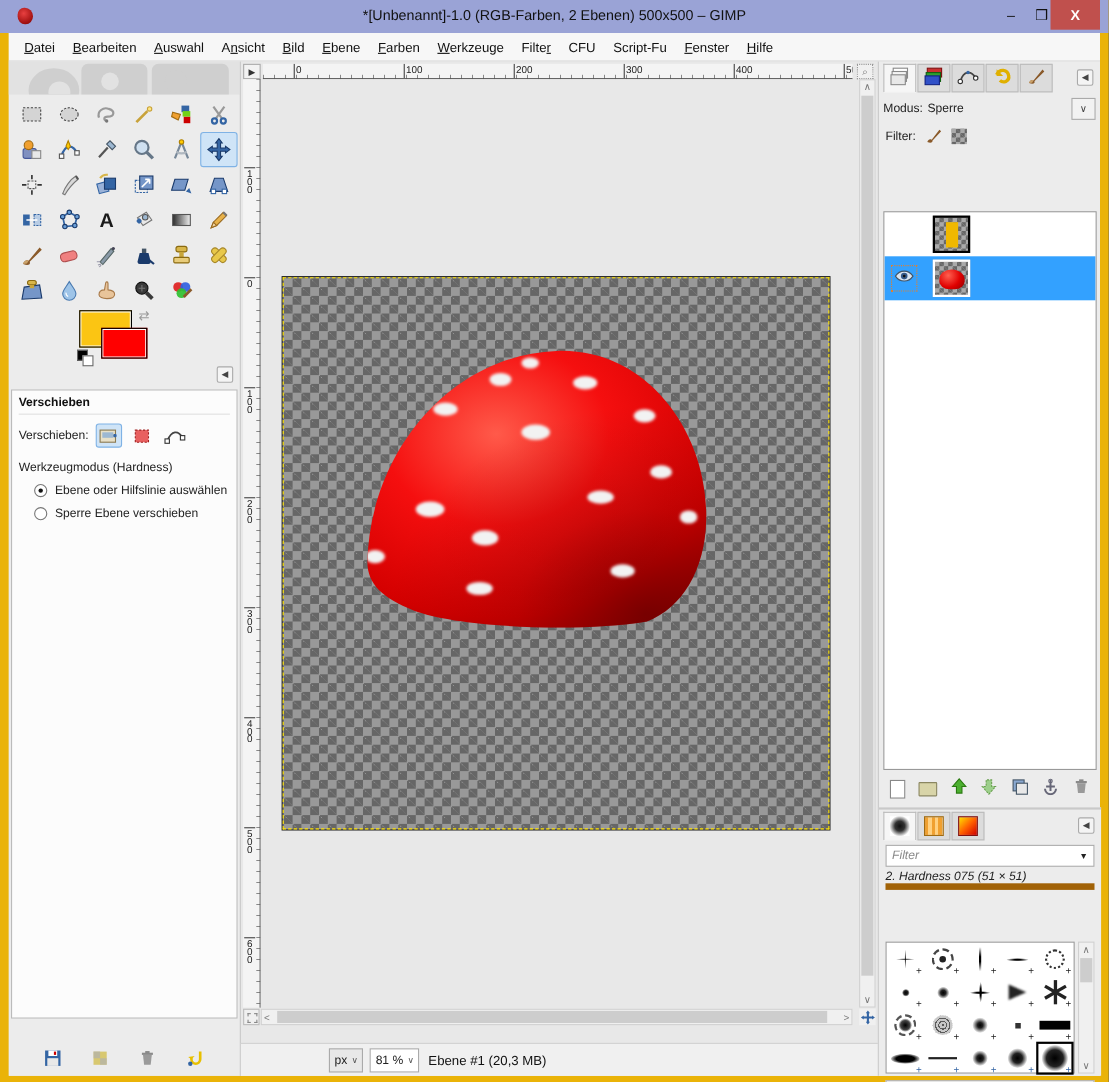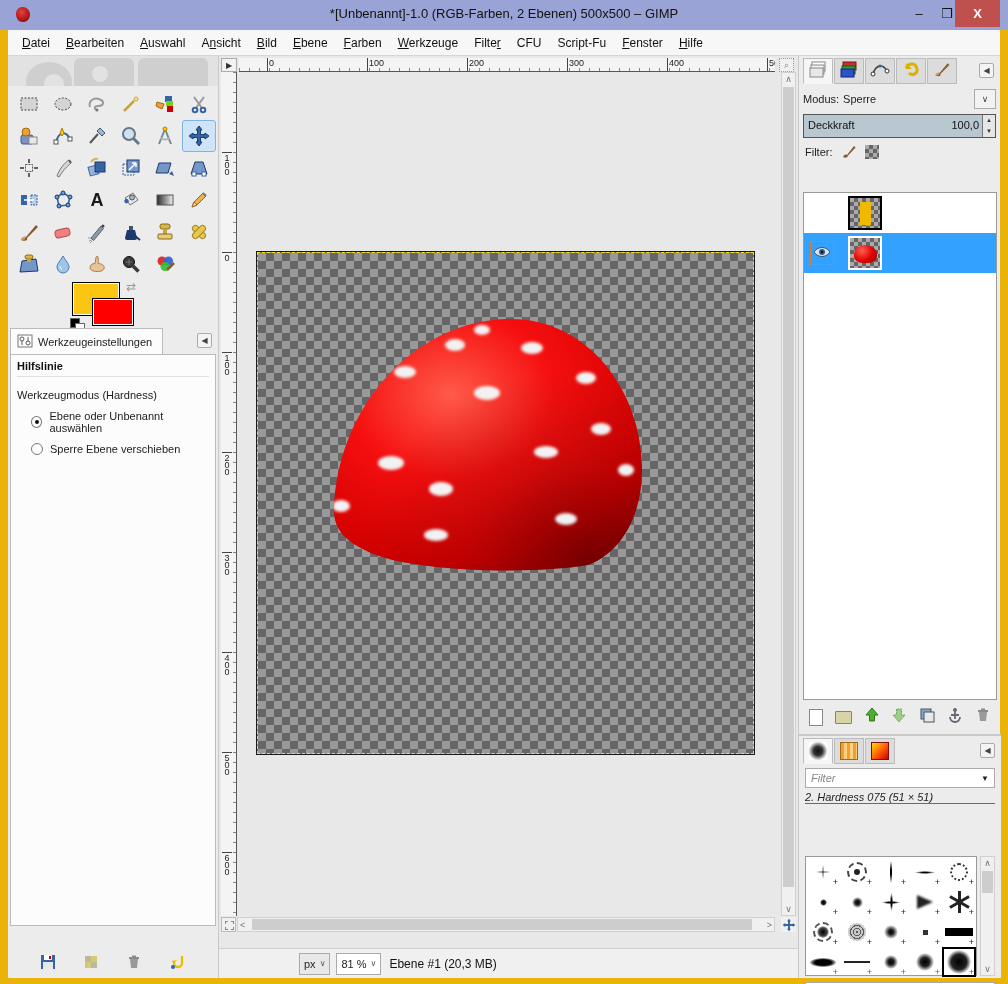--- a/index.html
+++ b/index.html
@@ -102,21 +102,21 @@
   .layer-thumb{width:34px;height:34px;margin-left:8px;background-color:#aaa;background-image:linear-gradient(45deg,#666 25%,transparent 25%,transparent 75%,#666 75%),linear-gradient(45deg,#666 25%,transparent 25%,transparent 75%,#666 75%);background-size:8px 8px;background-position:0 0,4px 4px;position:relative;}
   .layer-thumb.t1{border:2px solid #000;}
   .layer-thumb.t2{border:2px solid #fff;}
   .layer-name{font-size:12px;color:#111;margin-left:10px;}
   .layer-row.selected .layer-name{color:#fff;}
   #layer-btnrow{position:absolute;left:4px;top:648px;width:194px;height:26px;display:flex;align-items:center;justify-content:space-around;}
   
   #brushdock{position:absolute;left:0;top:678px;width:202px;height:244px;border-top:2px solid #c9c9c9;background:#ececec;}
   #filter-combo{position:relative;height:20px;margin:4px 6px 0 6px;border:1px solid #aaa;background:#fff;font-size:11px;color:#888;font-style:italic;display:flex;align-items:center;padding:0 5px;}
   #filter-combo .chev{margin-left:auto;color:#222;}
-  #brush-caption{font-size:11px;font-style:italic;color:#222;margin:3px 6px 1px 6px;border-bottom:1px solid #a16207;}
+  #brush-caption{font-size:11px;font-style:italic;color:#222;margin:3px 6px 1px 6px;border-bottom:6px solid #a16207;}
   #brush-grid{position:absolute;left:6px;top:120px;width:172px;height:120px;background:#fff;border:1px solid #999;display:flex;flex-wrap:wrap;}
   .brush-cell{position:relative;width:34px;height:30px;display:flex;align-items:center;justify-content:center;}
   .brush-cell.selected{outline:2px solid #000;outline-offset:-2px;}
   .plus{position:absolute;right:2px;bottom:0;font-size:9px;color:#222;line-height:9px;}
   .plus.blue{color:#3465a4;}
   #brush-scroll{position:absolute;right:6px;top:120px;width:15px;height:120px;background:#f0f0f0;border:1px solid #d0d0d0;}
   #brush-thumbtrack{position:absolute;left:1px;top:14px;width:11px;height:22px;background:#cdcdcd;}
   #preset-combo{position:absolute;left:6px;top:246px;width:190px;height:20px;border:1px solid #aaa;background:#fff;font-size:11px;color:#222;display:flex;align-items:center;padding:0 5px;}
   
   .pagelet{width:14px;height:17px;background:#fff;border:1px solid #888;}
@@ -468,40 +468,50 @@
       <div id="colorarea">
         <div id="fg-swatch" style="background: rgb(251, 197, 19);"></div>
         <div id="bg-swatch" style="background: rgb(255, 0, 0);"></div>
         <div id="swap-colors">⇄</div>
         <div id="default-colors">
             <div id="dc-b"></div>
             <div id="dc-w"></div>
           </div>
       </div>
       <div id="tooloptions-tabrow">
-        <div id="tooloptions-tab">
-          <span>
-            <svg width="16" height="14" viewBox="0 0 16 14">
-                <rect x="1" y="1" width="14" height="12" fill="#fff" stroke="#777"></rect>
-                <circle cx="5" cy="5" r="2" fill="none" stroke="#555"></circle>
-                <line x1="5" y1="7" x2="5" y2="11" stroke="#555"></line>
-                <circle cx="11" cy="9" r="2" fill="none" stroke="#555"></circle>
-                <line x1="11" y1="3" x2="11" y2="7" stroke="#555"></line>
-              </svg>
-          </span>
-          <span>Werkzeugeinstellungen</span>
-        </div>
         <div class="collapse-btn">◀</div>
       </div>
       <div id="tooloptions-panel">
-        <div id="to-title">Hilfslinie</div>
+        <div id="to-title">Verschieben</div>
+        <div id="to-moverow">
+          <span>Verschieben:</span>
+          <div class="mini-btn selected">
+            <svg width="20" height="18" viewBox="0 0 20 18">
+                <rect x="2" y="4" width="14" height="11" fill="#e8e0c8" stroke="#8a7a50"></rect>
+                <rect x="4" y="6" width="10" height="5" fill="#9db8d2"></rect>
+                <path d="M14 9 l3 0 m-1.5 -1.5 l0 3" stroke="#3465a4" stroke-width="2"></path>
+              </svg>
+          </div>
+          <div class="mini-btn">
+            <svg width="18" height="18" viewBox="0 0 18 18">
+                <rect x="3" y="4" width="12" height="11" fill="#e86060" stroke="#a02020" stroke-dasharray="2,1.5"></rect>
+              </svg>
+          </div>
+          <div class="mini-btn">
+            <svg width="20" height="18" viewBox="0 0 20 18">
+                <path d="M3 14 C7 4 13 4 17 11" fill="none" stroke="#444" stroke-width="1.6"></path>
+                <rect x="1" y="12" width="4" height="4" fill="#fff" stroke="#333"></rect>
+                <rect x="15" y="9" width="4" height="4" fill="#fff" stroke="#333"></rect>
+              </svg>
+          </div>
+        </div>
         <div id="to-modelabel">Werkzeugmodus (Hardness)</div>
         <div class="radio-row">
           <div class="radio checked"></div>
-          <span>Ebene oder Unbenannt auswählen</span>
+          <span>Ebene oder Hilfslinie auswählen</span>
         </div>
         <div class="radio-row">
           <div class="radio"></div>
           <span>Sperre Ebene verschieben</span>
         </div>
       </div>
       <div id="to-bottombar">
         <span><svg width="16" height="16" viewBox="0 0 16 16">
               <rect x="1" y="1" width="14" height="14" fill="#3465a4"></rect>
               <rect x="4" y="1" width="8" height="5" fill="#fff"></rect>
@@ -656,28 +666,20 @@
                 <path d="M3 19 c1 -3 3 -4 5 -3 l-1.5 2.5 z" fill="#caa26a"></path>
               </svg></span>
           </div>
         </div>
       <div class="collapse-btn" style="top:7px;">◀</div>
       <div id="modus-row">
         <span>Modus:</span>
         <span>Sperre</span>
         <div id="modus-dd">∨</div>
       </div>
-      <div id="opacity-slider">
-        <span class="lab">Deckkraft</span>
-        <span class="val">100,0</span>
-        <div class="spinner">
-            <div>▲</div>
-            <div>▼</div>
-          </div>
-      </div>
       <div id="lock-row">
         <span>Filter:</span>
         <span><svg width="16" height="14" viewBox="0 0 16 14">
               <path d="M2 13 c1 -2 2 -3 4 -2 l7 -9 1.6 1.4 -8 8.5 c0.5 1.5 -1.5 2.5 -4.6 1.1z" fill="#8a5a2a"></path>
             </svg></span>
         <span class="lock-check"></span>
       </div>
       <div id="layers-list">
           <div class="layer-row">
             <div class="eye-cell"></div>

